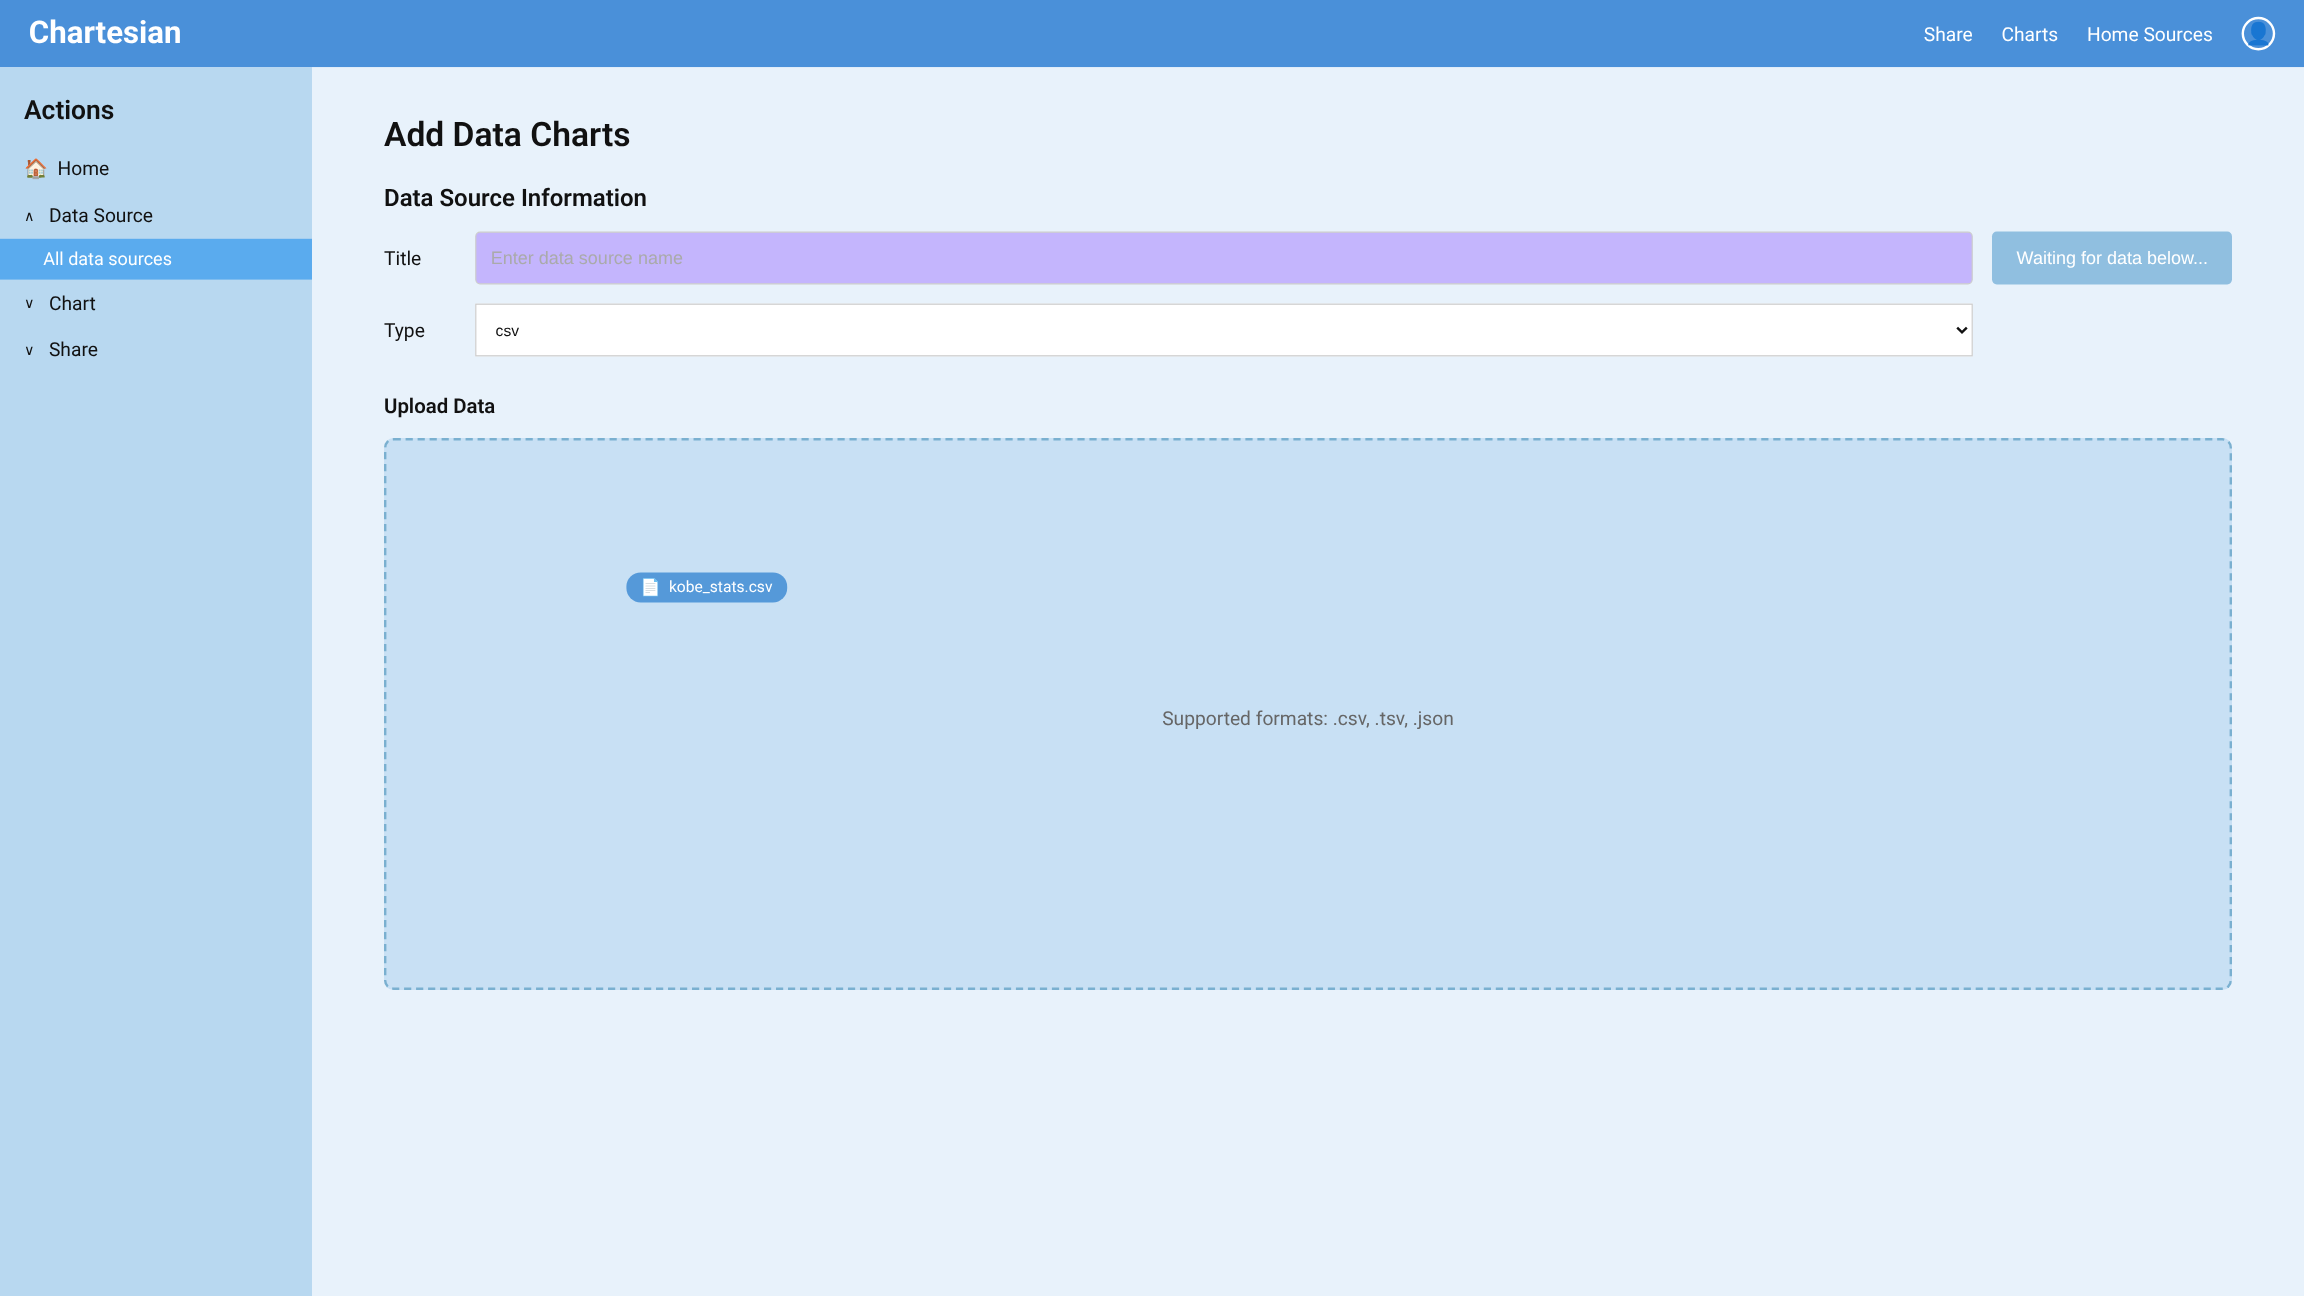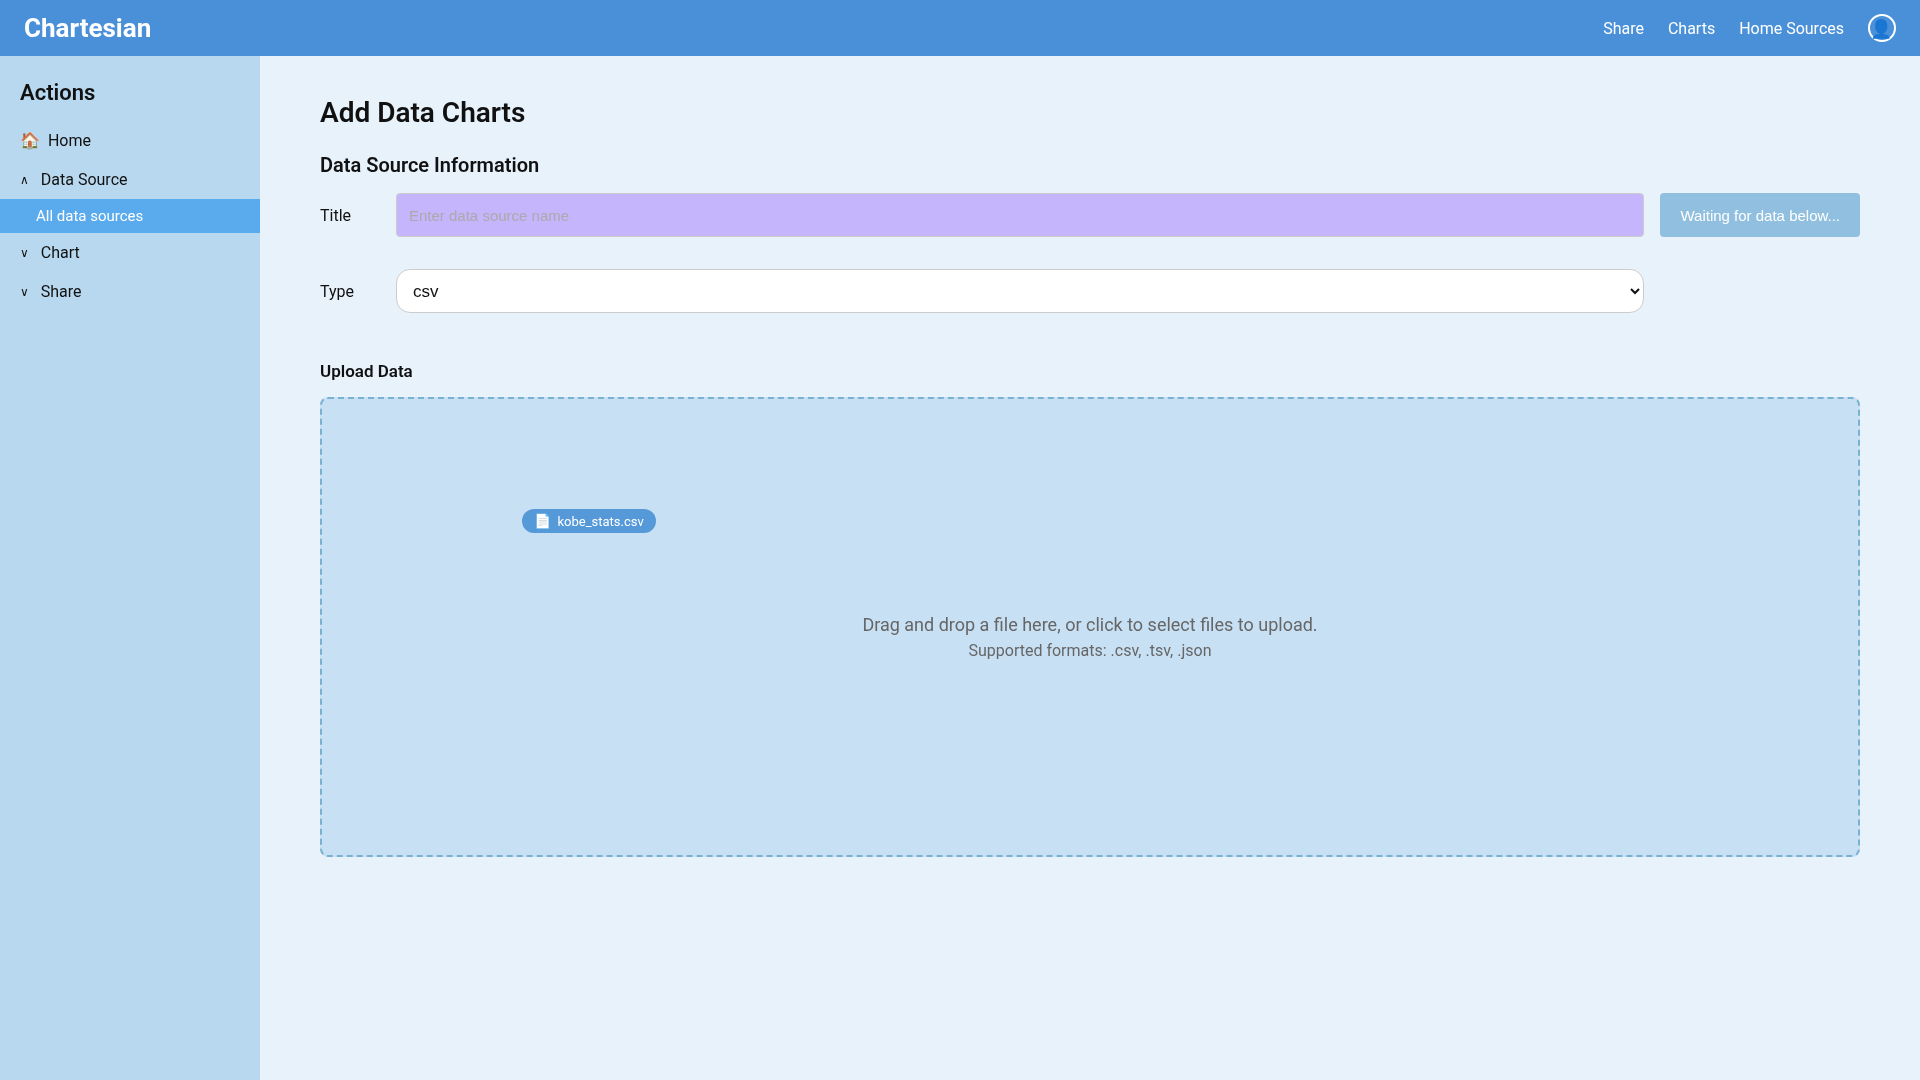--- a/index.html
+++ b/index.html
@@ -131,21 +131,21 @@
       font-size: 20px;
       font-weight: 600;
       color: #111;
       margin-bottom: 16px;
     }
 
     
     .form-row {
       display: flex;
       align-items: center;
-      margin-bottom: 32px;
+      margin-bottom: 16px;
       gap: 16px;
     }
 
     .form-label {
       font-size: 16px;
       color: #111;
       width: 60px;
       flex-shrink: 0;
     }
 
@@ -161,23 +161,23 @@
     }
 
     .form-input::placeholder {
       color: #aaa;
     }
 
     .form-select {
       flex: 1;
       height: 44px;
       border: 1px solid #ccc;
-      border-radius: 14px;
+      border-radius: 0;
       padding: 0 12px;
-      font-size: 17px;
+      font-size: 13px;
       background: white;
       color: #111;
       appearance: auto;
     }
 
     .waiting-btn {
       height: 44px;
       padding: 0 20px;
       background-color: #90bfe0;
       color: white;
@@ -324,18 +324,17 @@
 
     <h2 class="upload-section-title">Upload Data</h2>
 
     <div class="upload-area">
 
       <div class="file-chip">
         <span class="file-chip-icon">📄</span>
         <span>kobe_stats.csv</span>
       </div>
 
-      <p class="upload-text-primary">Drag and drop a file here, or click to select files to upload.</p>
       <p class="upload-text-secondary">Supported formats: .csv, .tsv, .json</p>
     </div>
 
   </main>
 </div>
 
 </body></html>

